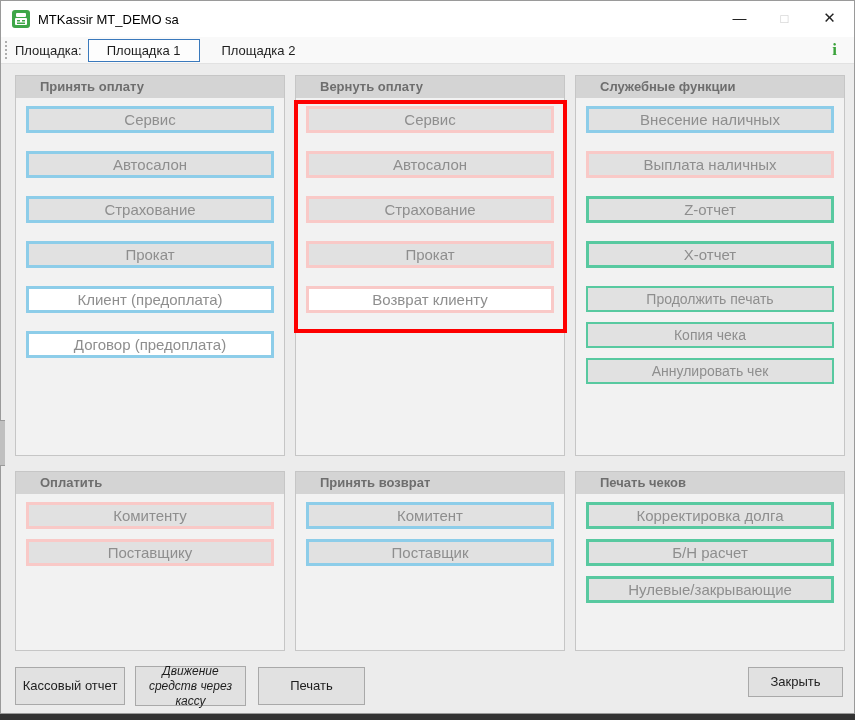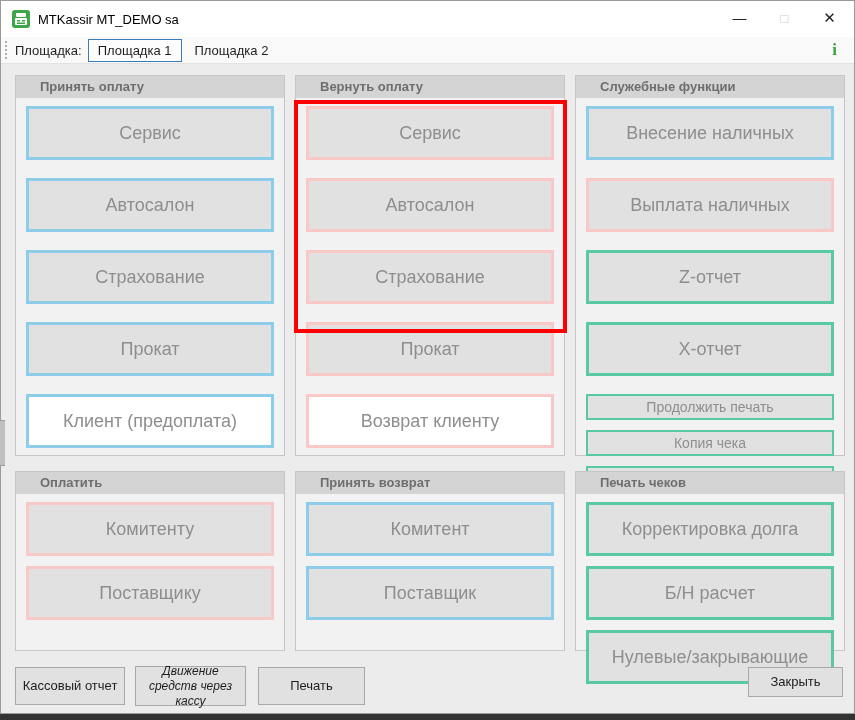--- a/index.html
+++ b/index.html
@@ -18,32 +18,32 @@
   .win-btn { width:45px; height:34px; display:flex; align-items:center; justify-content:center;
              font-size:14px; color:#222; cursor:pointer; }
   .win-btn.max { color:#c9c9c9; font-size:13px; cursor:default; }
   .win-btn.close { font-size:15px; }
 
   
   .toolbar { position:absolute; left:0; top:36px; right:0; height:27px; background:#f9f9f9;
              border-bottom:1px solid #e2e2e2; display:flex; align-items:center; }
   .grip { width:3px; height:18px; border-left:2px dotted #aeaeae; margin:0 7px 0 4px; }
   .tb-label { font-size:13px; color:#1e1e1e; margin-right:6px; }
-  .tb-tab { font-size:13px; color:#1e1e1e; padding:3px 9px; margin-right:4px; cursor:pointer; }
+  .tb-tab { font-size:13px; color:#1e1e1e; padding:3px 18px; margin-right:4px; cursor:pointer; }
   .tb-tab.selected { border:1px solid #3a79bc; background:#fdfdfd; }
   .info-icon { position:absolute; right:17px; top:3px; font-family:"Liberation Serif", serif;
                font-weight:bold; font-size:17px; color:#3ba33b; cursor:pointer; }
 
   
   .panel { position:absolute; width:270px; background:#f2f2f2; border:1px solid #c6c6c6; }
   .panel.tall { height:381px; } .panel.short { height:180px; }
   .panel-header { height:22px; background:#d4d4d4; color:#6e6e6e; font-weight:bold;
                   font-size:13px; line-height:22px; padding-left:24px; }
-  .pbtn { margin:0 10px; height:54px; background:#e1e1e1; border:3px solid #8dcde9;
-          color:#8e8e8e; font-size:18px; display:flex; align-items:center; justify-content:center;
+  .pbtn { margin:0 10px; height:27px; background:#e1e1e1; border:3px solid #8dcde9;
+          color:#8e8e8e; font-size:15px; display:flex; align-items:center; justify-content:center;
           cursor:pointer; text-align:center; }
   .pbtn.white { background:#ffffff; }
   .b-blue  { border-color:#8dcde9; }
   .b-pink  { border-color:#f9c9c7; }
   .b-green { border-color:#58c9a0; }
   .pbtn.small { height:26px; font-size:14px; border-width:2px; }
   .mt8  { margin-top:8px; }
   .mt18 { margin-top:18px; }
   .mt10 { margin-top:10px; }
 
@@ -90,20 +90,21 @@
     <span class="info-icon">i</span>
   </div>
 
   <div class="panel tall" style="left:14px; top:74px;">
     <div class="panel-header">Принять оплату</div>
     <div class="pbtn b-blue mt8">Сервис</div>
     <div class="pbtn b-blue mt18">Автосалон</div>
     <div class="pbtn b-blue mt18">Страхование</div>
     <div class="pbtn b-blue mt18">Прокат</div>
     <div class="pbtn b-blue mt18 white">Клиент (предоплата)</div>
+    <div class="pbtn b-blue mt18 white">Договор (предоплата)</div>
   </div>
 
   <div class="panel tall" style="left:294px; top:74px;">
     <div class="panel-header">Вернуть оплату</div>
     <div class="red-box"></div>
     <div class="pbtn b-pink mt8">Сервис</div>
     <div class="pbtn b-pink mt18">Автосалон</div>
     <div class="pbtn b-pink mt18">Страхование</div>
     <div class="pbtn b-pink mt18">Прокат</div>
     <div class="pbtn b-pink mt18 white">Возврат клиенту</div>

